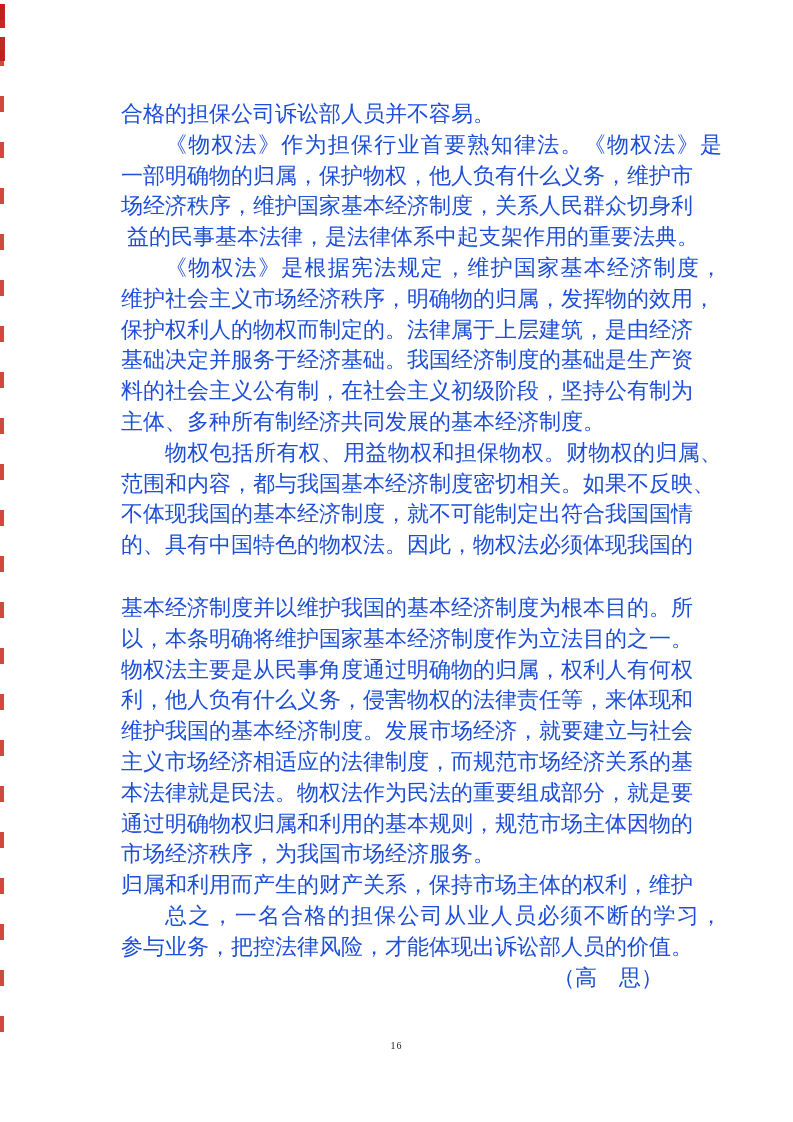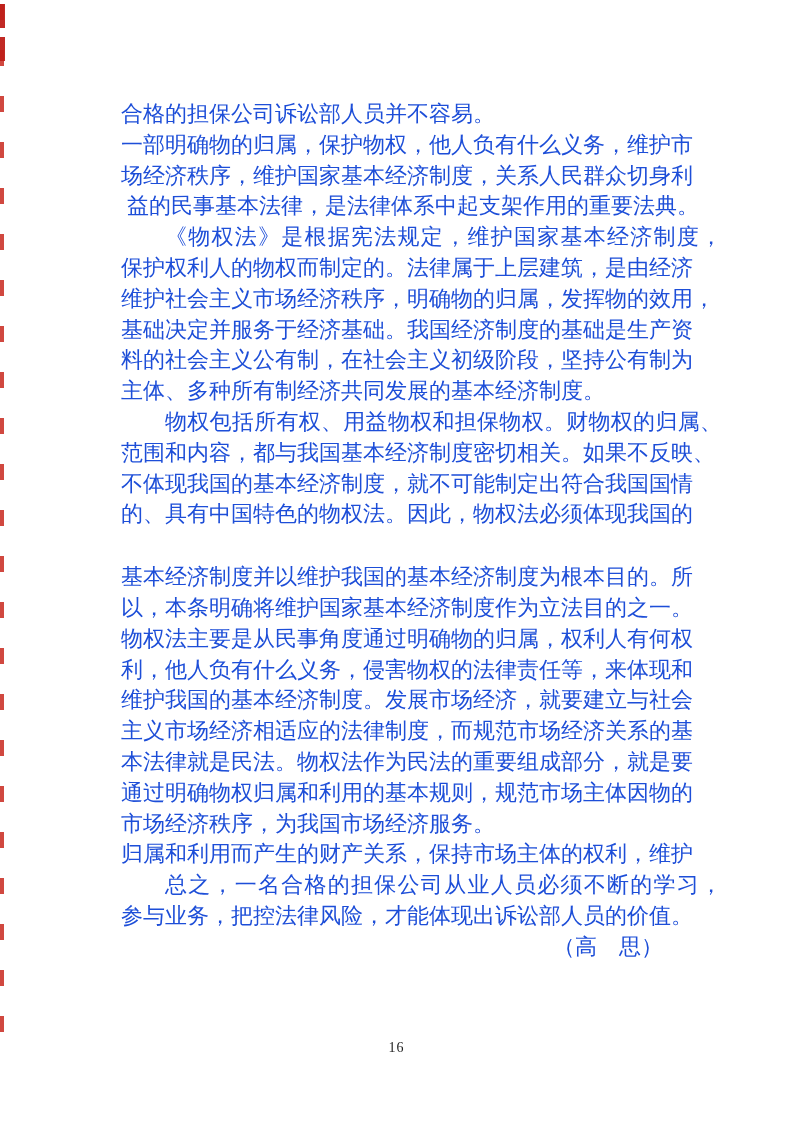--- a/index.html
+++ b/index.html
@@ -73,47 +73,48 @@
     margin-right: 15px;
     text-align: right;
     text-align-last: justify;
   }
   .page-num {
     position: absolute;
     left: 0;
     top: 1040px;
     width: 793px;
     text-align: center;
-    font-size: 14px;
+    font-size: 10px;
     letter-spacing: 1px;
     color: #222222;
     font-family: "Liberation Serif", serif;
   }
 </style>
 </head>
 <body>
 
 <div class="page">
   <div class="edge-marks"></div>
   <div class="edge-marks-top"></div>
 
   <div class="text-block" id="text-block">
 
   <div class="para">
         <div class="line" style="width: 374px;">合格的担保公司诉讼部人员并不容易。</div>
       </div>
       <div class="para">
+        <div class="line indent" style="width: 557px;">《物权法》作为担保行业首要熟知律法。《物权法》是</div>
         <div class="line" style="width: 557px;">一部明确物的归属，保护物权，他人负有什么义务，维护市</div>
         <div class="line" style="width: 557px;">场经济秩序，维护国家基本经济制度，关系人民群众切身利</div>
         <div class="line" style="width: 557px; margin-left: 6px;">益的民事基本法律，是法律体系中起支架作用的重要法典。</div>
       </div>
       <div class="para">
         <div class="line indent" style="width: 557px;">《物权法》是根据宪法规定，维护国家基本经济制度，</div>
+        <div class="line" style="width: 557px;">维护社会主义市场经济秩序，明确物的归属，发挥物的效用，</div>
         <div class="line" style="width: 557px;">保护权利人的物权而制定的。法律属于上层建筑，是由经济</div>
-        <div class="line" style="width: 557px;">维护社会主义市场经济秩序，明确物的归属，发挥物的效用，</div>
         <div class="line" style="width: 557px;">基础决定并服务于经济基础。我国经济制度的基础是生产资</div>
         <div class="line" style="width: 557px;">料的社会主义公有制，在社会主义初级阶段，坚持公有制为</div>
         <div class="line" style="width: 484px;">主体、多种所有制经济共同发展的基本经济制度。</div>
       </div>
       <div class="para">
         <div class="line indent" style="width: 557px;">物权包括所有权、用益物权和担保物权。财物权的归属、</div>
         <div class="line" style="width: 557px;">范围和内容，都与我国基本经济制度密切相关。如果不反映、</div>
         <div class="line" style="width: 557px;">不体现我国的基本经济制度，就不可能制定出符合我国国情</div>
         <div class="line" style="width: 557px;">的、具有中国特色的物权法。因此，物权法必须体现我国的</div>
         <div class="line" style="width: 557px; margin-top: 32px;">基本经济制度并以维护我国的基本经济制度为根本目的。所</div>

